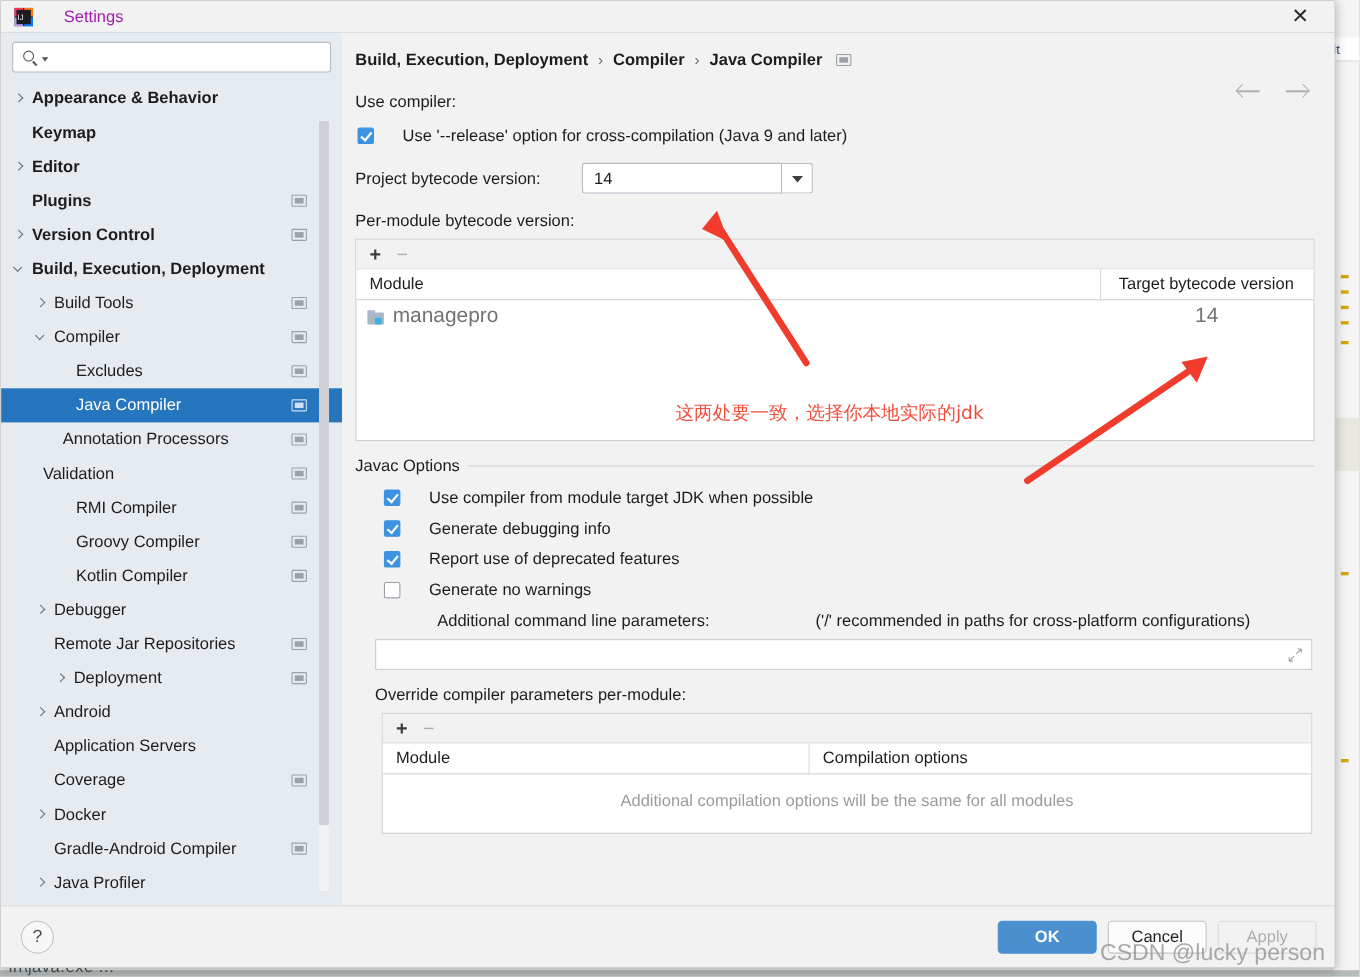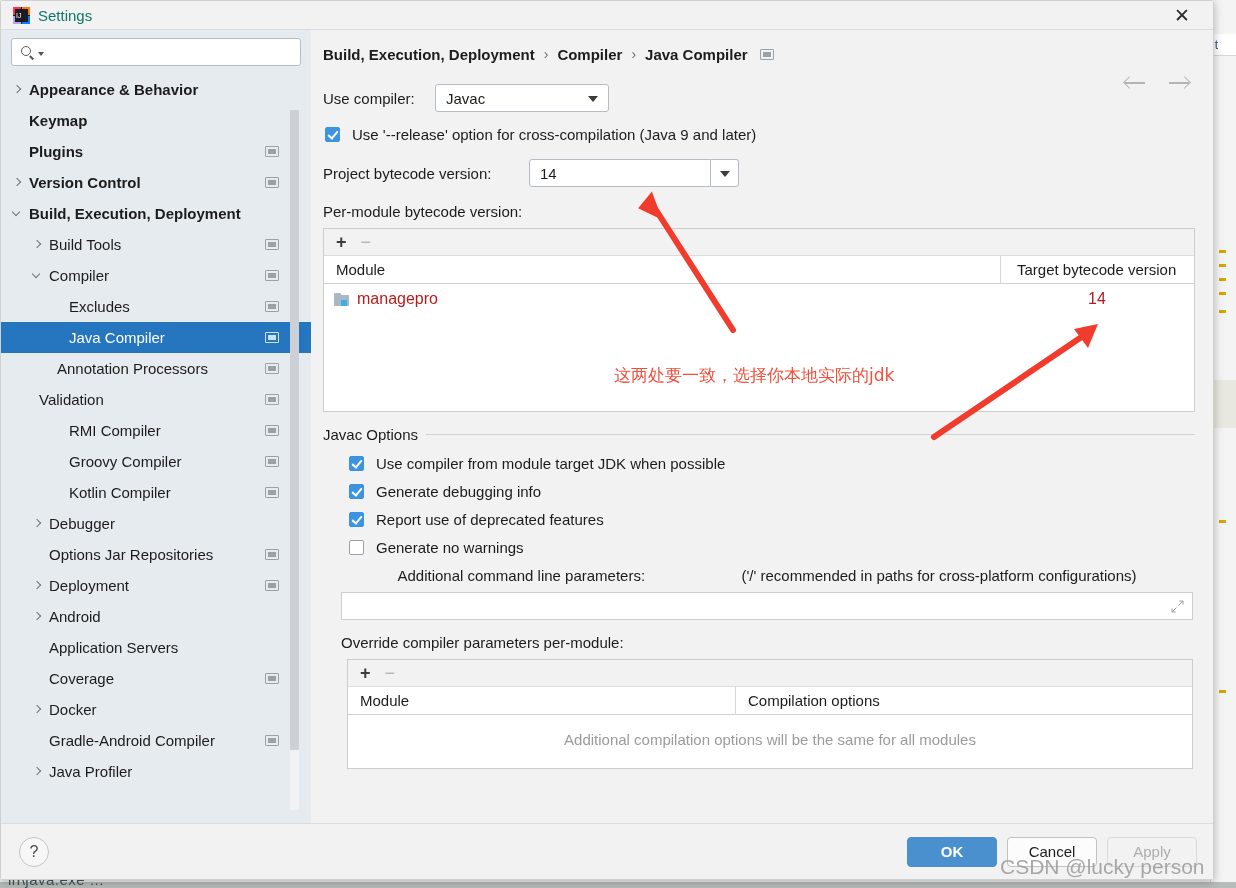--- a/index.html
+++ b/index.html
@@ -36,21 +36,21 @@
     border:1px solid #d0d0d0;
     border-radius:3px;
     box-shadow:0 2px 10px rgba(0,0,0,.28);
     display:flex; flex-direction:column;
   }
   .titlebar {
     height:28px; background:#f2f2f2; display:flex; align-items:center;
     position:relative; flex:0 0 28px;
   }
   .ij-logo { width:17px; height:17px; margin-left:12px; position:relative; flex:0 0 17px; }
-  .title-text { margin-left:8px; font-size:15px; color:#0f766e; }
+  .title-text { margin-left:28px; font-size:15px; color:#a21caf; }
   .close-btn {
     position:absolute; right:16px; top:0; width:30px; height:28px;
     display:flex; align-items:center; justify-content:center;
     font-size:19px; color:#2b2b2b; cursor:pointer; line-height:1;
   }
 
   .body-row { flex:1 1 auto; display:flex; min-height:0; }
 
   
   .sidebar {
@@ -145,33 +145,33 @@
   .combo-btn:after{content:"";position:absolute;left:9px;top:11px;width:0;height:0;
     border-left:5px solid transparent;border-right:5px solid transparent;border-top:6px solid #3c3c3c;}
 
   .cb { width:15px; height:15px; border-radius:2px; position:relative; flex:0 0 15px;}
   .cb.on { background:#3c93e0; border:1px solid #3c93e0;}
   .cb.off{ background:#ffffff; border:1px solid #9aa1a8;}
   .cb.on:after{
     content:""; position:absolute; left:4px; top:1px; width:4px; height:8px;
     border-right:2px solid #fff; border-bottom:2px solid #fff; transform:rotate(40deg);
   }
-  .cb-row { display:flex; align-items:center; gap:12px; font-size:15px; color:#1c1c1c; }
+  .cb-row { display:flex; align-items:center; gap:26px; font-size:15px; color:#1c1c1c; }
 
   
   .tbl { border:1px solid #cdcdcd; background:#ffffff; }
   .tbl-toolbar { height:27px; background:#f2f2f2; border-bottom:1px solid #dcdcdc;
      display:flex; align-items:center; padding-left:12px; gap:14px;}
   .tb-plus { font-size:18px; color:#3c3c3c; line-height:1; cursor:pointer; font-weight:bold;}
   .tb-minus { font-size:18px; color:#b0b0b0; line-height:1; cursor:pointer;}
   .tbl-head { height:28px; display:flex; background:#ffffff; border-bottom:1px solid #d0d0d0;
      font-size:15px; color:#1c1c1c; }
   .th { display:flex; align-items:center; padding-left:12px; }
   .th + .th { border-left:1px solid #d8d8d8; }
-  .tbl-row { height:30px; display:flex; font-size:16px; color:#b91c1c; align-items:center; }
+  .tbl-row { height:30px; display:flex; font-size:19px; color:#737373; align-items:center; }
   .folder-ic { width:15px; height:13px; position:relative; flex:0 0 15px; margin-right:8px;}
   .folder-ic .fb{position:absolute;left:0;top:2px;width:15px;height:11px;background:#a9b7c6;border-radius:1px;}
   .folder-ic .ft{position:absolute;left:0;top:0px;width:7px;height:3px;background:#a9b7c6;border-radius:1px;}
   .folder-ic .fd{position:absolute;left:7px;top:7px;width:6px;height:6px;background:#3cb0e0;}
 
   .grp-title { font-size:15px; color:#1c1c1c; }
   .grp-line { flex:1; height:1px; background:#d2d2d2; margin-left:8px; }
 
   .textfield { height:28px; background:#ffffff; border:1px solid #cdcdcd; position:relative; }
   .expand-ic { position:absolute; right:8px; top:7px; width:13px; height:13px; color:#9aa0a6; font-size:12px;}
@@ -262,20 +262,26 @@
               <span class="twisty">
                 <span class="tw-arrow"></span>
               </span>
               <span class="tree-label bold">Appearance &amp; Behavior</span>
             </div>
             <div class="tree-item" style="padding-left: 10px;">
               <span class="twisty"></span>
               <span class="tree-label bold">Keymap</span>
             </div>
             <div class="tree-item" style="padding-left: 10px;">
+              <span class="twisty">
+                <span class="tw-arrow"></span>
+              </span>
+              <span class="tree-label bold">Editor</span>
+            </div>
+            <div class="tree-item" style="padding-left: 10px;">
               <span class="twisty"></span>
               <span class="tree-label bold">Plugins</span>
               <span class="proj-badge"></span>
             </div>
             <div class="tree-item" style="padding-left: 10px;">
               <span class="twisty">
                 <span class="tw-arrow"></span>
               </span>
               <span class="tree-label bold">Version Control</span>
               <span class="proj-badge"></span>
@@ -336,24 +342,24 @@
               <span class="proj-badge"></span>
             </div>
             <div class="tree-item" style="padding-left: 30px;">
               <span class="twisty">
                 <span class="tw-arrow"></span>
               </span>
               <span class="tree-label">Debugger</span>
             </div>
             <div class="tree-item" style="padding-left: 30px;">
               <span class="twisty"></span>
-              <span class="tree-label">Options Jar Repositories</span>
-              <span class="proj-badge"></span>
-            </div>
-            <div class="tree-item" style="padding-left: 30px;">
+              <span class="tree-label">Remote Jar Repositories</span>
+              <span class="proj-badge"></span>
+            </div>
+            <div class="tree-item" style="padding-left: 48px;">
               <span class="twisty">
                 <span class="tw-arrow"></span>
               </span>
               <span class="tree-label">Deployment</span>
               <span class="proj-badge"></span>
             </div>
             <div class="tree-item" style="padding-left: 30px;">
               <span class="twisty">
                 <span class="tw-arrow"></span>
               </span>
@@ -409,24 +415,20 @@
           <span class="nav-arrow">
             <span class="na-line"></span>
               <span class="na-head right"></span>
           </span>
         </div>
 
         <div class="pane">
 
           <div class="row" style="margin-top:16px;">
             <span class="lbl" style="width:112px;">Use compiler:</span>
-            <div class="combo" style="width:174px;">
-              <span>Javac</span>
-              <span class="combo-arrow"></span>
-            </div>
           </div>
 
           <div class="cb-row" style="margin-top:14px; margin-left:2px;">
             <span class="cb on"></span>
             <span>Use '--release' option for cross-compilation (Java 9 and later)</span>
           </div>
 
           <div class="row" style="margin-top:16px;">
             <span class="lbl" style="width:206px;">Project bytecode version:</span>
             <div class="combo" style="width:182px; border-radius:3px 0 0 3px;">

